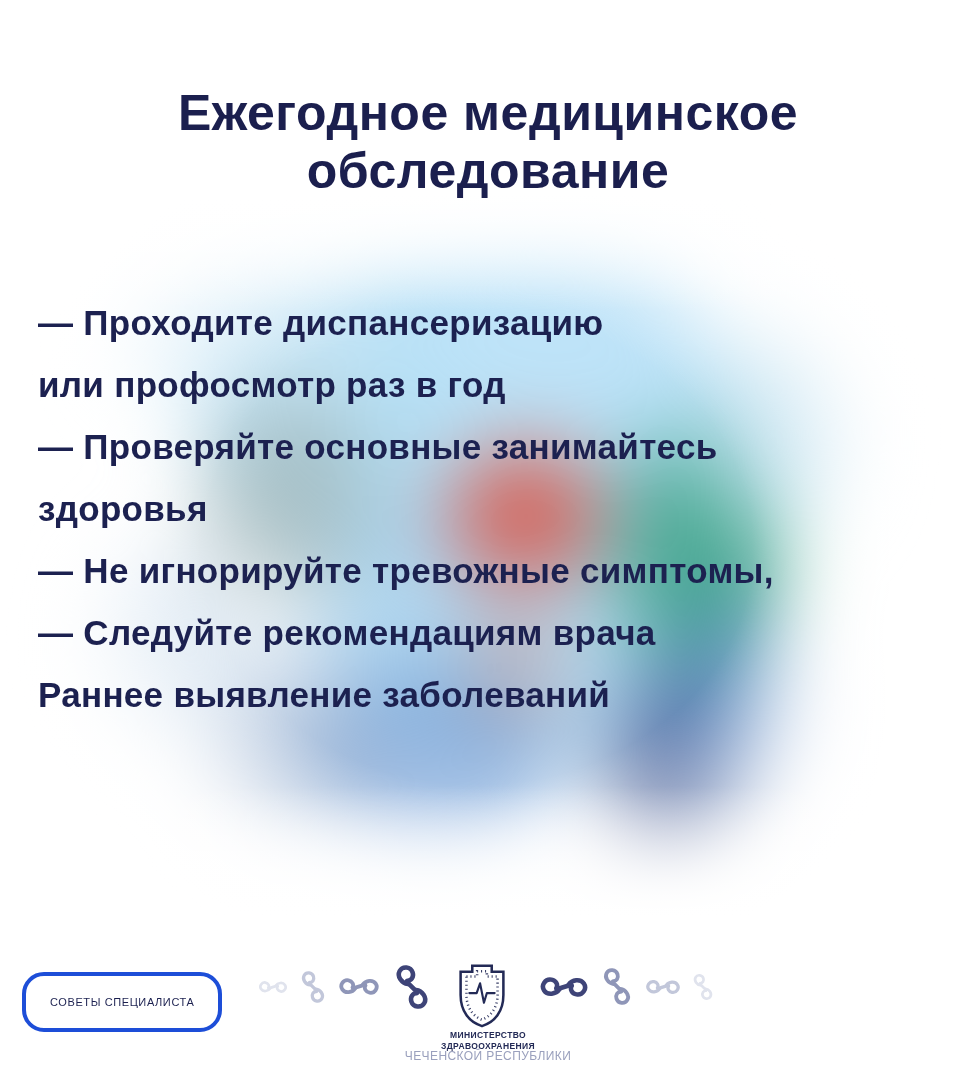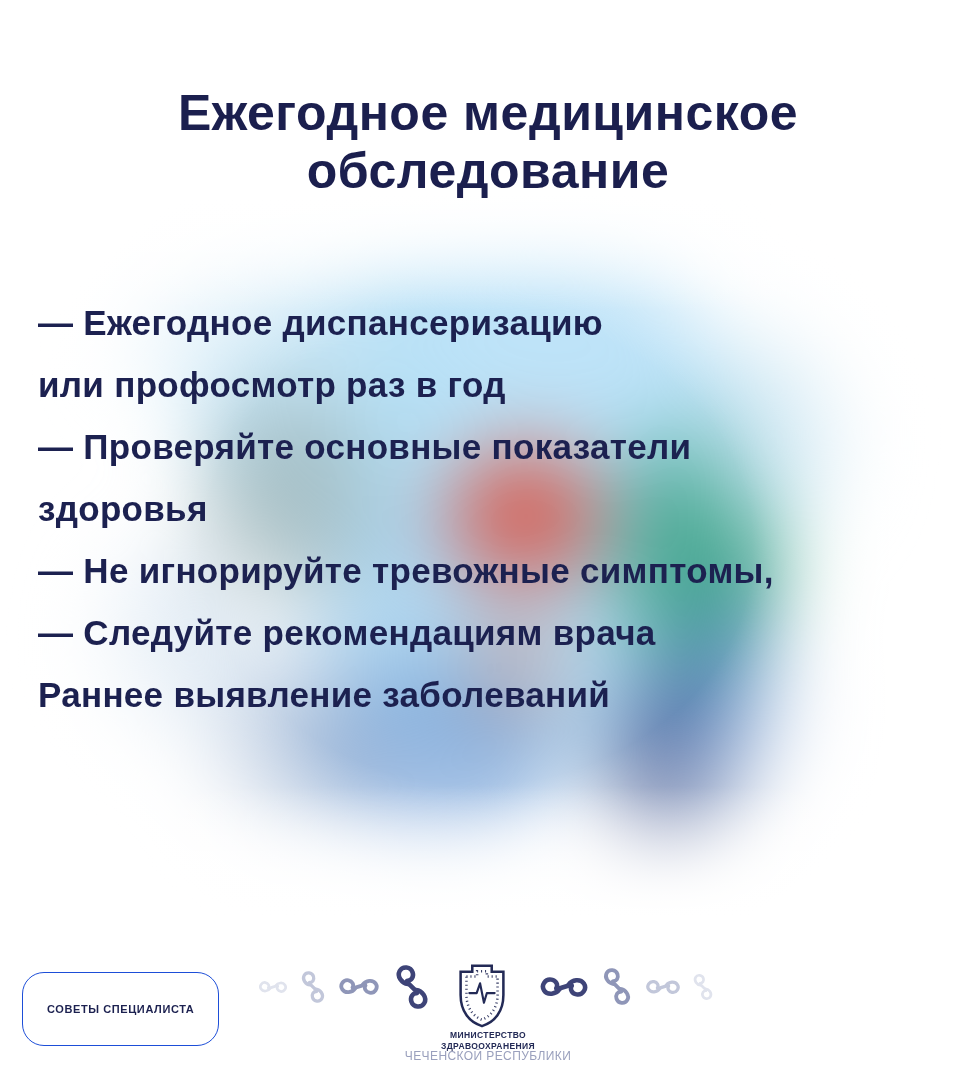--- a/index.html
+++ b/index.html
@@ -36,24 +36,24 @@
     position:absolute;left:0;right:0;top:84px;text-align:center;
     color:#1b1f4e;font-weight:700;font-size:50px;line-height:58px;letter-spacing:.5px;
   }
   .body-text{
     position:absolute;left:38px;top:292px;right:60px;
     color:#1c2150;font-weight:700;font-size:35px;line-height:62px;letter-spacing:.3px;
   }
   .body-line{white-space:nowrap;}
   
   .badge{
-    position:absolute;left:22px;top:972px;height:40px;padding:16px 24px;
-    border:1px solid #1d4ed8;border-radius:22px;
+    position:absolute;left:22px;top:972px;height:40px;padding:6px 24px;
+    border:4px solid #1d4ed8;border-radius:22px;
     display:flex;align-items:center;justify-content:center;
-    color:#1c2150;font-weight:700;font-size:11px;letter-spacing:.6px;white-space:nowrap;
+    color:#1c2150;font-weight:400;font-size:11px;letter-spacing:.6px;white-space:nowrap;
     background:transparent;
   }
   .footer-center{
     position:absolute;left:50%;top:960px;transform:translateX(-50%);
     display:flex;align-items:flex-start;gap:7px;
   }
   .ornament{display:block;flex:none;margin-top:12px;}
   .ornament svg{display:block;width:100%;height:100%;}
   .shield-col{
     display:flex;flex-direction:column;align-items:flex-start;flex:none;
@@ -93,23 +93,23 @@
       <div class="blob b14"></div>
   </div>
   <div class="bg-vignette"></div>
 
   <div class="title">
     <div>Ежегодное медицинское</div>
     <div>обследование</div>
   </div>
 
   <div class="body-text">
-    <div class="body-line">— Ежегодное диспансеризацию</div>
+    <div class="body-line">— Проходите диспансеризацию</div>
     <div class="body-line">или профосмотр раз в год</div>
-    <div class="body-line">— Проверяйте основные показатели</div>
+    <div class="body-line">— Проверяйте основные занимайтесь</div>
     <div class="body-line">здоровья</div>
     <div class="body-line">— Не игнорируйте тревожные симптомы,</div>
     <div class="body-line">— Следуйте рекомендациям врача</div>
     <div class="body-line">Раннее выявление заболеваний</div>
   </div>
 
   <div class="badge">
     <span>СОВЕТЫ СПЕЦИАЛИСТА</span>
   </div>
 

